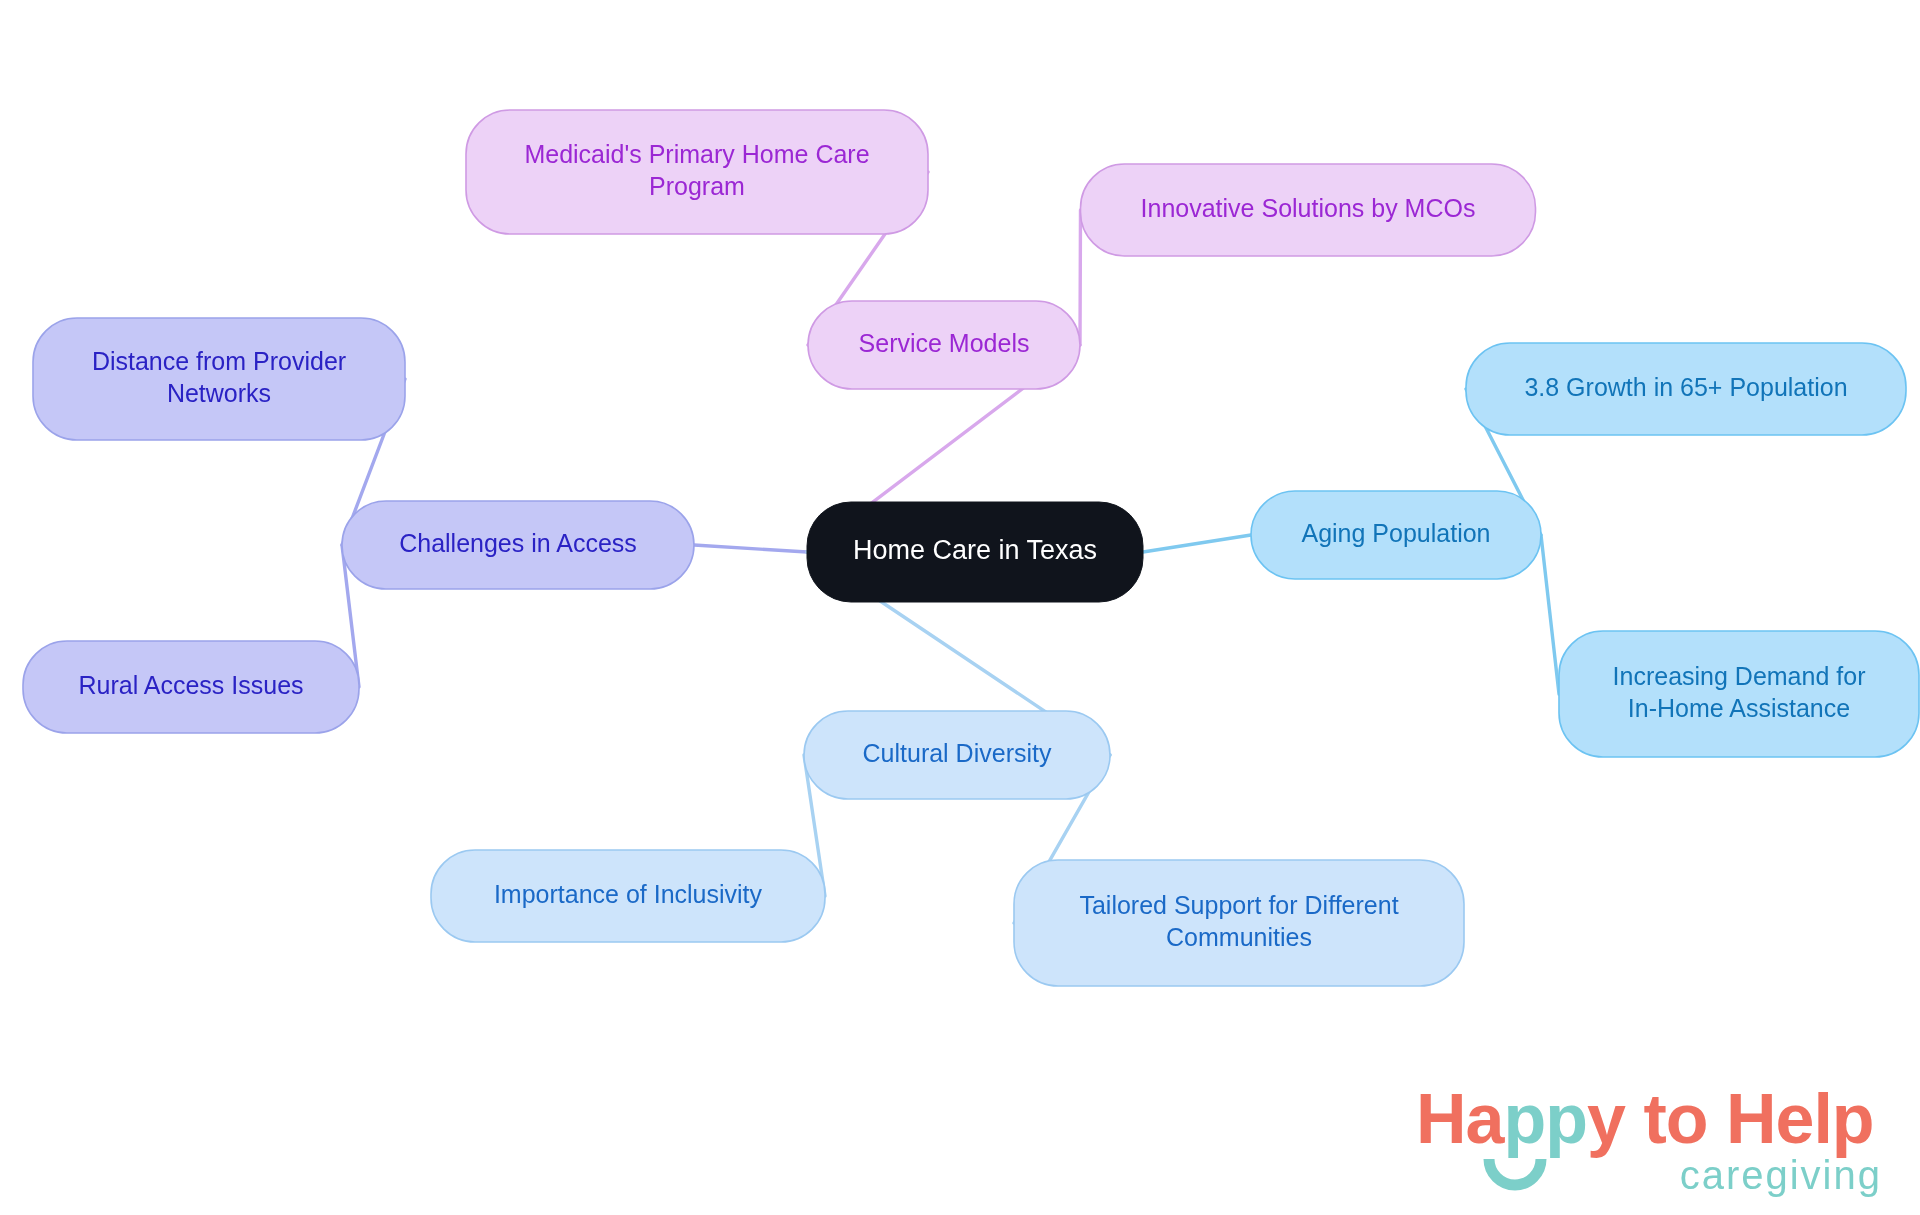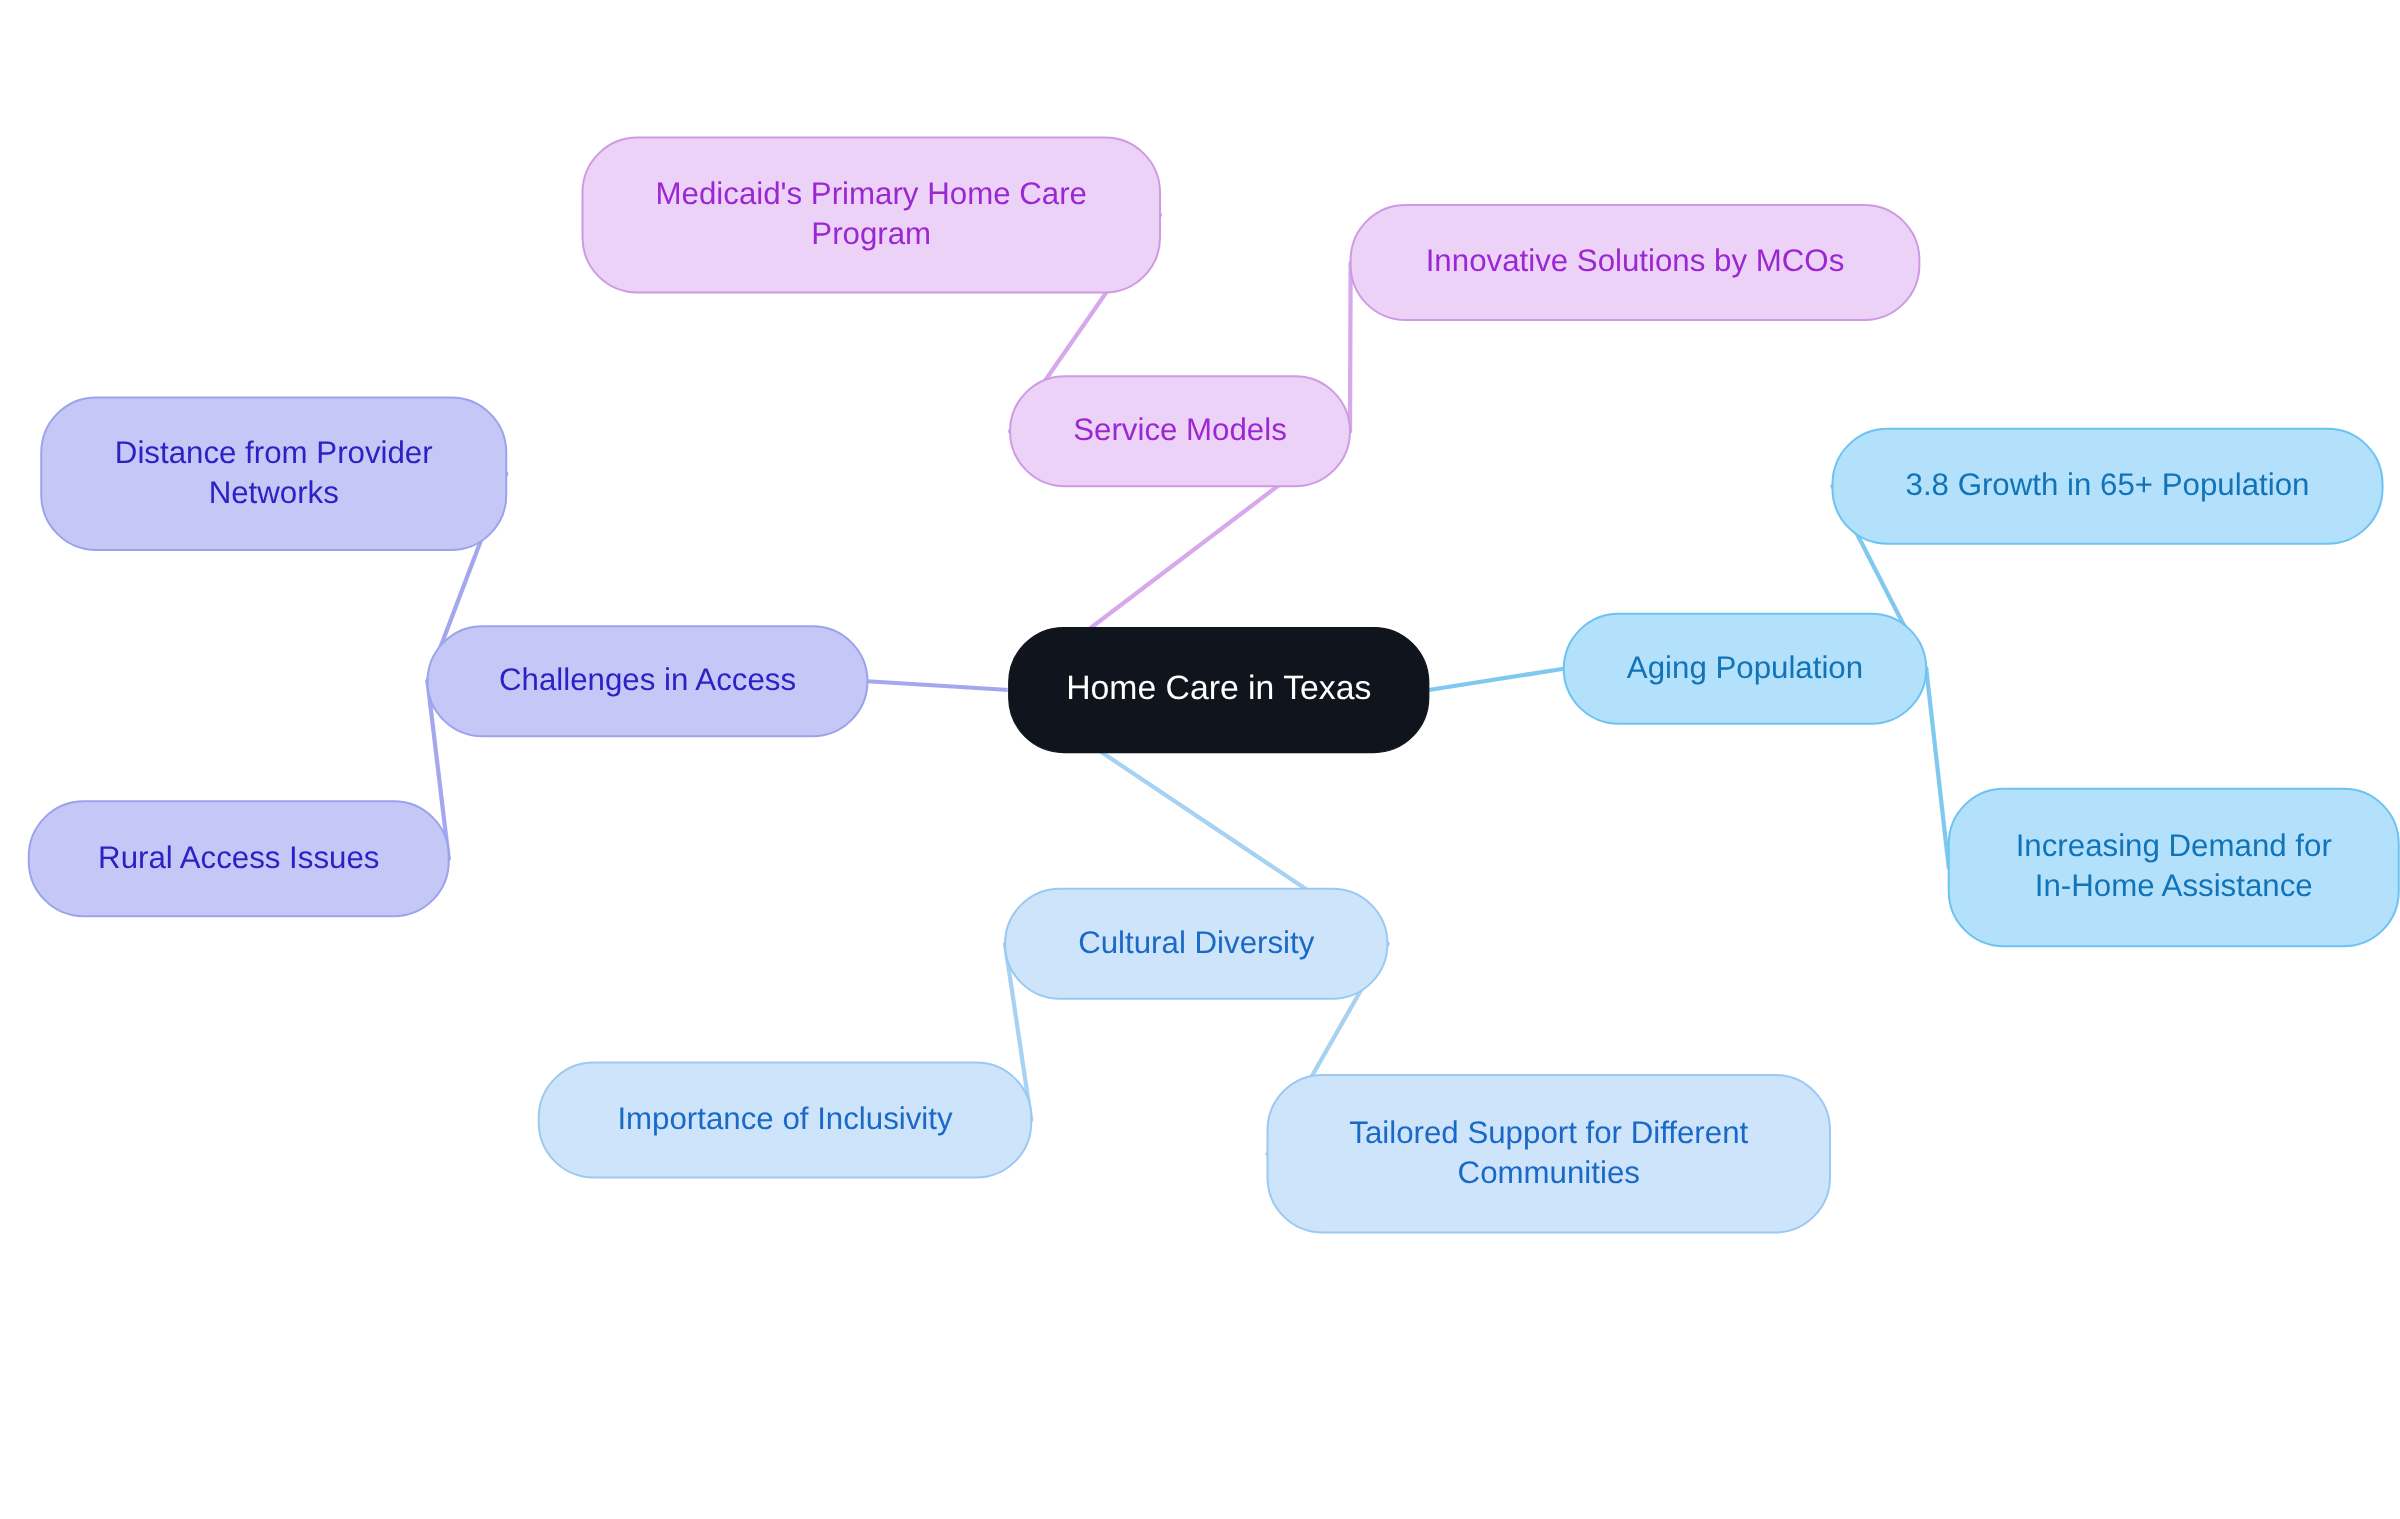--- a/index.html
+++ b/index.html
@@ -130,13 +130,23 @@
           <rect x="431" y="850" width="394" height="92" rx="44" ry="44" fill="#cde4fb" stroke="#9bc9f1" stroke-width="1.6"></rect>
           <text class="node-label" x="628" y="896" fill="#1a69c7"><tspan x="628" y="896">Importance of Inclusivity</tspan></text>
         </g>
         <g>
           <rect x="1014" y="860" width="450" height="126" rx="44" ry="44" fill="#cde4fb" stroke="#9bc9f1" stroke-width="1.6"></rect>
           <text class="node-label" x="1239" y="923" fill="#1a69c7"><tspan x="1239" y="907">Tailored Support for Different</tspan><tspan x="1239" y="939">Communities</tspan></text>
         </g>
       </g>
   </svg>
 
+  <div class="brand">
+    <svg viewBox="0 0 470 120" width="470" height="120">
+
+      <path d="M 73 78 A 26 26 0 0 0 125 78" fill="none" stroke="#7ccfc9" stroke-width="11" stroke-linecap="butt"></path>
+      <text class="brand-main" x="0" y="62">
+        <tspan fill="#f0705f">Ha</tspan><tspan fill="#7ccfc9">pp</tspan><tspan fill="#f0705f">y to Hel</tspan><tspan fill="#f0705f">p</tspan>
+      </text>
+      <text class="brand-sub" x="466" y="108" text-anchor="end" fill="#7ccfc9">caregiving</text>
+    </svg>
+  </div>
 </div>
 
 </body></html>

